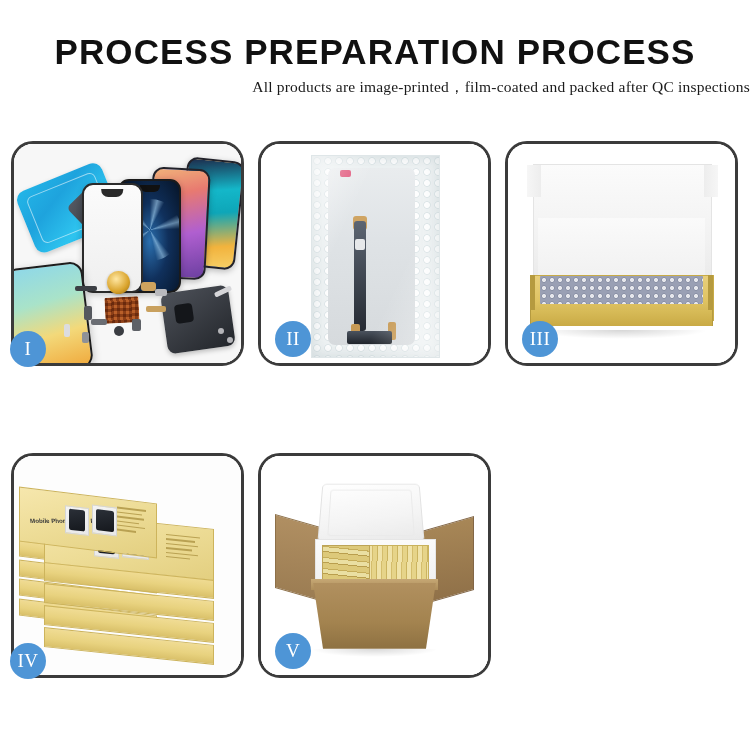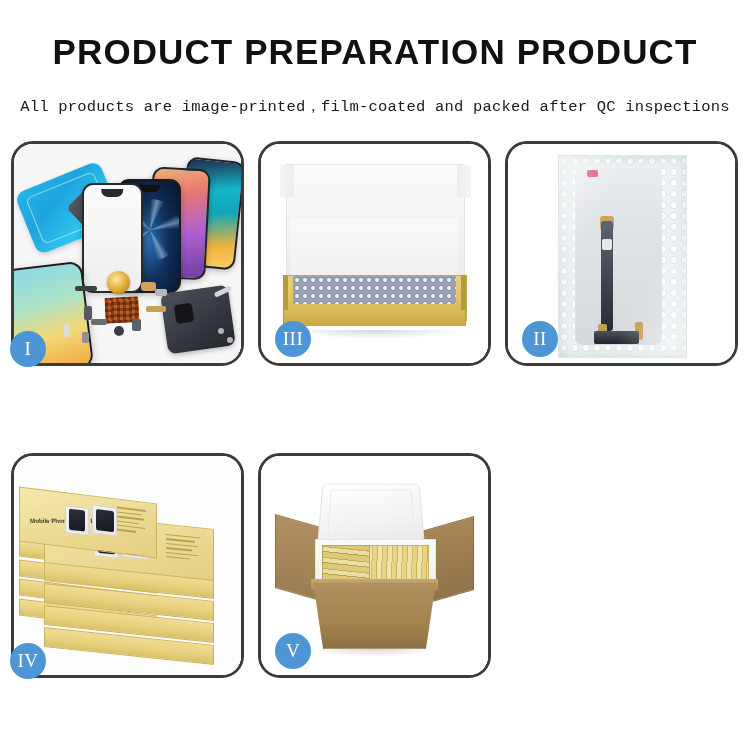--- a/index.html
+++ b/index.html
@@ -20,22 +20,23 @@
     letter-spacing:1.1px;
     color:#111111;
     line-height:44px;
     font-family:"Liberation Sans", sans-serif;
   }
   .subtitle{
     font-size:15.5px;
     color:#1a1a1a;
     letter-spacing:.2px;
     line-height:26px;
-    margin-top:20px;
-    font-family:Liberation Mono, monospace;
+    margin-top:0;
+    font-family:Liberation Serif, serif;
+    text-align:right;
   }
 
   
   .grid{
     position:absolute;
     top:141px;left:11px;
     width:728px;
     display:grid;
     grid-template-columns:233px 233px 233px;
     grid-template-rows:225px 225px;
@@ -387,21 +388,21 @@
     position:absolute;left:14%;bottom:12%;width:72%;height:4%;
     background:radial-gradient(ellipse at 50% 0%,rgba(0,0,0,.13),rgba(0,0,0,0) 70%);
   }
 </style>
 </head>
 <body>
 
 <div class="page">
 
   <div class="header">
-    <div class="title">PRODUCT PREPARATION PRODUCT</div>
+    <div class="title">PROCESS PREPARATION PROCESS</div>
     <div class="subtitle">All products are image-printed，film-coated and packed after QC inspections</div>
   </div>
 
   <div class="grid">
 
     <div class="panel">
       <div class="panel-inner">
         <div class="scene p1">
           <div class="ph ph-a">
               <div class="ph-a-dark"></div>
@@ -427,56 +428,56 @@
           <div class="spart sp11"></div>
           <div class="spart sp12"></div>
           <div class="spart sp13"></div>
         </div>
       </div>
       <div class="badge">I</div>
     </div>
 
     <div class="panel">
       <div class="panel-inner">
-        <div class="scene p3">
-          <div class="box3-lid"></div>
-          <div class="box3-foam"></div>
-          <div class="box3-tray"></div>
-          <div class="box3-items"></div>
-          <div class="box3-edge-l"></div>
-          <div class="box3-edge-r"></div>
-          <div class="box3-tray-front"></div>
-          <div class="box3-shadow"></div>
-        </div>
-      </div>
-      <div class="badge inset">III</div>
-    </div>
-
-    <div class="panel">
-      <div class="panel-inner">
         <div class="scene p2">
           <div class="bubblepack">
             <div class="lcd">
               <div class="flex-pad"></div>
               <div class="flex"></div>
               <div class="flex-chip"></div>
               <div class="conn-l"></div>
               <div class="conn-r"></div>
               <div class="bottomstrip"></div>
             </div>
             <div class="redtag"></div>
             <div class="wrap-gloss"></div>
           </div>
         </div>
       </div>
       <div class="badge inset">II</div>
     </div>
 
     <div class="panel">
       <div class="panel-inner">
+        <div class="scene p3">
+          <div class="box3-lid"></div>
+          <div class="box3-foam"></div>
+          <div class="box3-tray"></div>
+          <div class="box3-items"></div>
+          <div class="box3-edge-l"></div>
+          <div class="box3-edge-r"></div>
+          <div class="box3-tray-front"></div>
+          <div class="box3-shadow"></div>
+        </div>
+      </div>
+      <div class="badge inset">III</div>
+    </div>
+
+    <div class="panel">
+      <div class="panel-inner">
         <div class="scene p4">
           <div class="stack">
 
             <div class="ybox" style="left:2%;top:42%;width:60%;height:7%;transform:skewY(7deg);"></div>
             <div class="ybox" style="left:2%;top:51%;width:60%;height:7%;transform:skewY(7deg);"></div>
             <div class="ybox" style="left:2%;top:60%;width:60%;height:7%;transform:skewY(7deg);"></div>
             <div class="ybox" style="left:2%;top:69%;width:60%;height:7%;transform:skewY(7deg);"></div>
 
             <div class="ybox" style="left:13%;top:52%;width:74%;height:8%;transform:skewY(6deg);"></div>
             <div class="ybox" style="left:13%;top:62%;width:74%;height:8%;transform:skewY(6deg);"></div>

